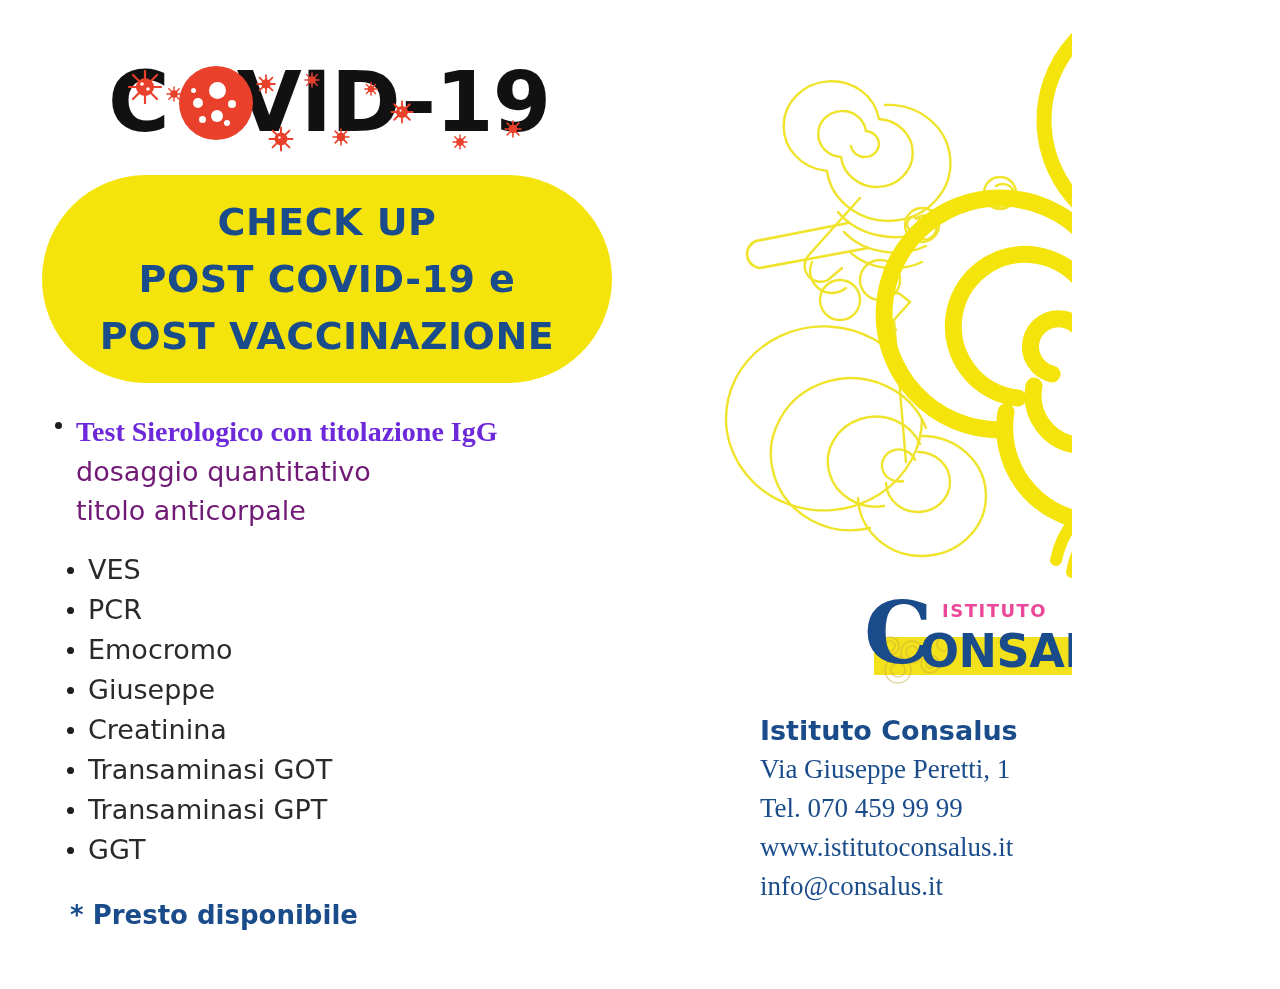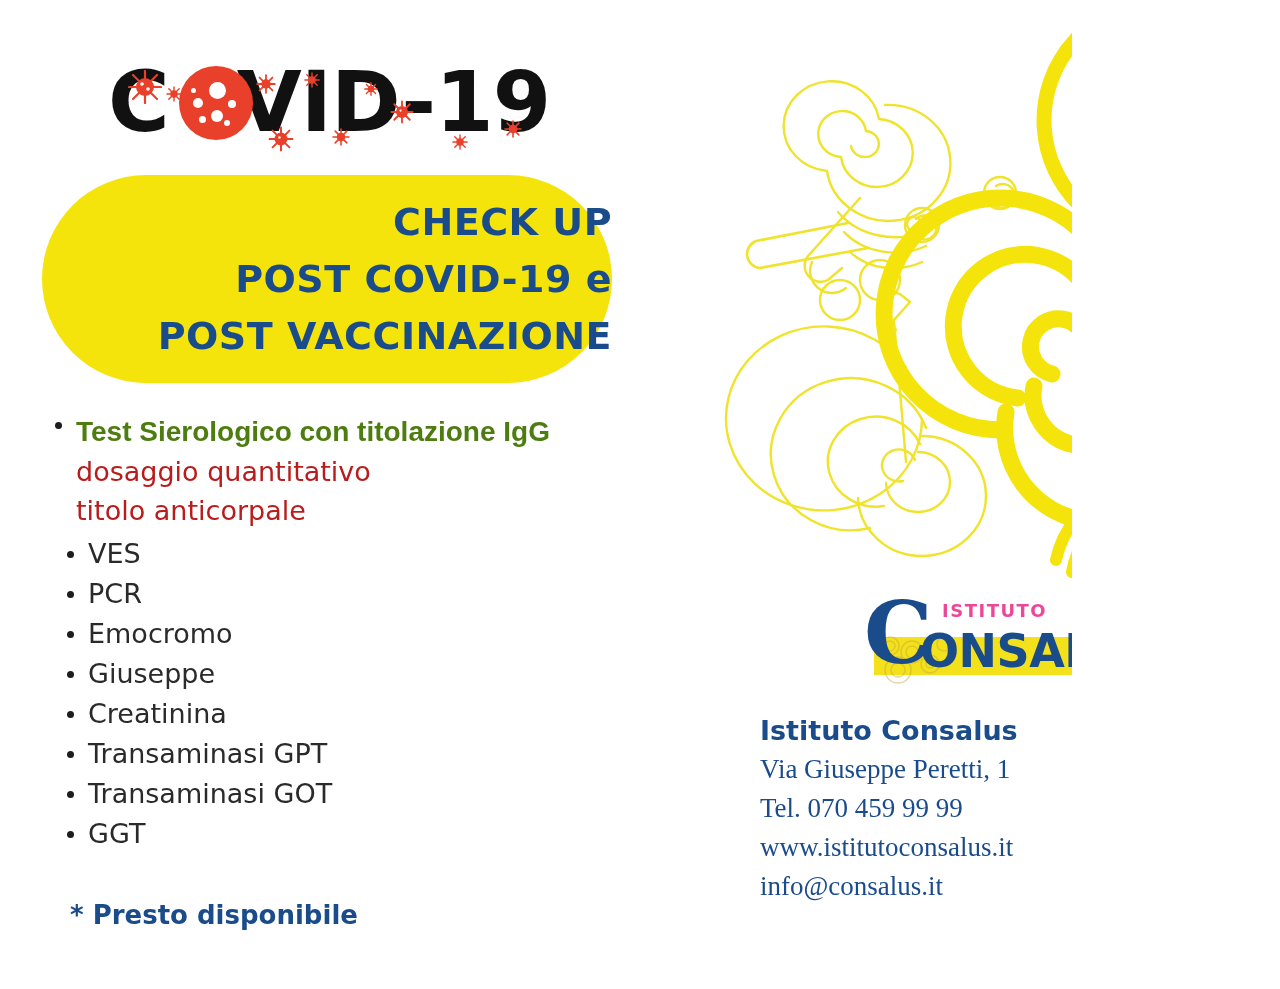--- a/index.html
+++ b/index.html
@@ -70,21 +70,21 @@
   #banner {
     position: absolute;
     left: 42px;
     top: 175px;
     width: 570px;
     height: 208px;
     background: #F5E40C;
     border-radius: 104px;
     display: flex;
     flex-direction: column;
-    align-items: flex-end;
+    align-items: center;
     justify-content: center;
   }
   #banner .bline {
     color: #1A4C8B;
     font-family: "DejaVu Sans", sans-serif;
     font-weight: bold;
     font-size: 38px;
     letter-spacing: 0.5px;
     line-height: 57px;
     white-space: nowrap;
@@ -106,37 +106,37 @@
   #tests .sub-item .bullet {
     position: absolute;
     left: 7px;
     top: 0.62em;
     width: 7px;
     height: 7px;
     border-radius: 50%;
     background: #1c1c1c;
   }
   #tests .lead-title {
-    font-family: Liberation Sans, sans-serif;
+    font-family: Liberation Serif, serif;
     font-weight: bold;
     font-size: 28px;
     line-height: 40px;
-    color: #4d7c0f;
+    color: #6d28d9;
     white-space: nowrap;
   }
   #tests .lead-sub {
     font-family: "DejaVu Sans", sans-serif;
     font-weight: normal;
     font-size: 27px;
     line-height: 39px;
-    color: #b91c1c;
+    color: #701a75;
     white-space: nowrap;
   }
   #sub-list {
-    margin-top: 4px;
+    margin-top: 20px;
     padding-left: 12px;
   }
   #tests .sub-item {
     position: relative;
     padding-left: 28px;
     font-family: "DejaVu Sans", sans-serif;
     font-weight: normal;
     font-size: 27px;
     line-height: 40px;
     color: #2a2a2a;
@@ -448,25 +448,25 @@
       <div class="sub-item">
         <span class="bullet"></span>
         <span>Giuseppe</span>
       </div>
       <div class="sub-item">
         <span class="bullet"></span>
         <span>Creatinina</span>
       </div>
       <div class="sub-item">
         <span class="bullet"></span>
+        <span>Transaminasi GOT</span>
+      </div>
+      <div class="sub-item">
+        <span class="bullet"></span>
         <span>Transaminasi GPT</span>
-      </div>
-      <div class="sub-item">
-        <span class="bullet"></span>
-        <span>Transaminasi GOT</span>
       </div>
       <div class="sub-item">
         <span class="bullet"></span>
         <span>GGT</span>
       </div>
     </div>
   </div>
 
   <div id="footnote">* Presto disponibile</div>
 

